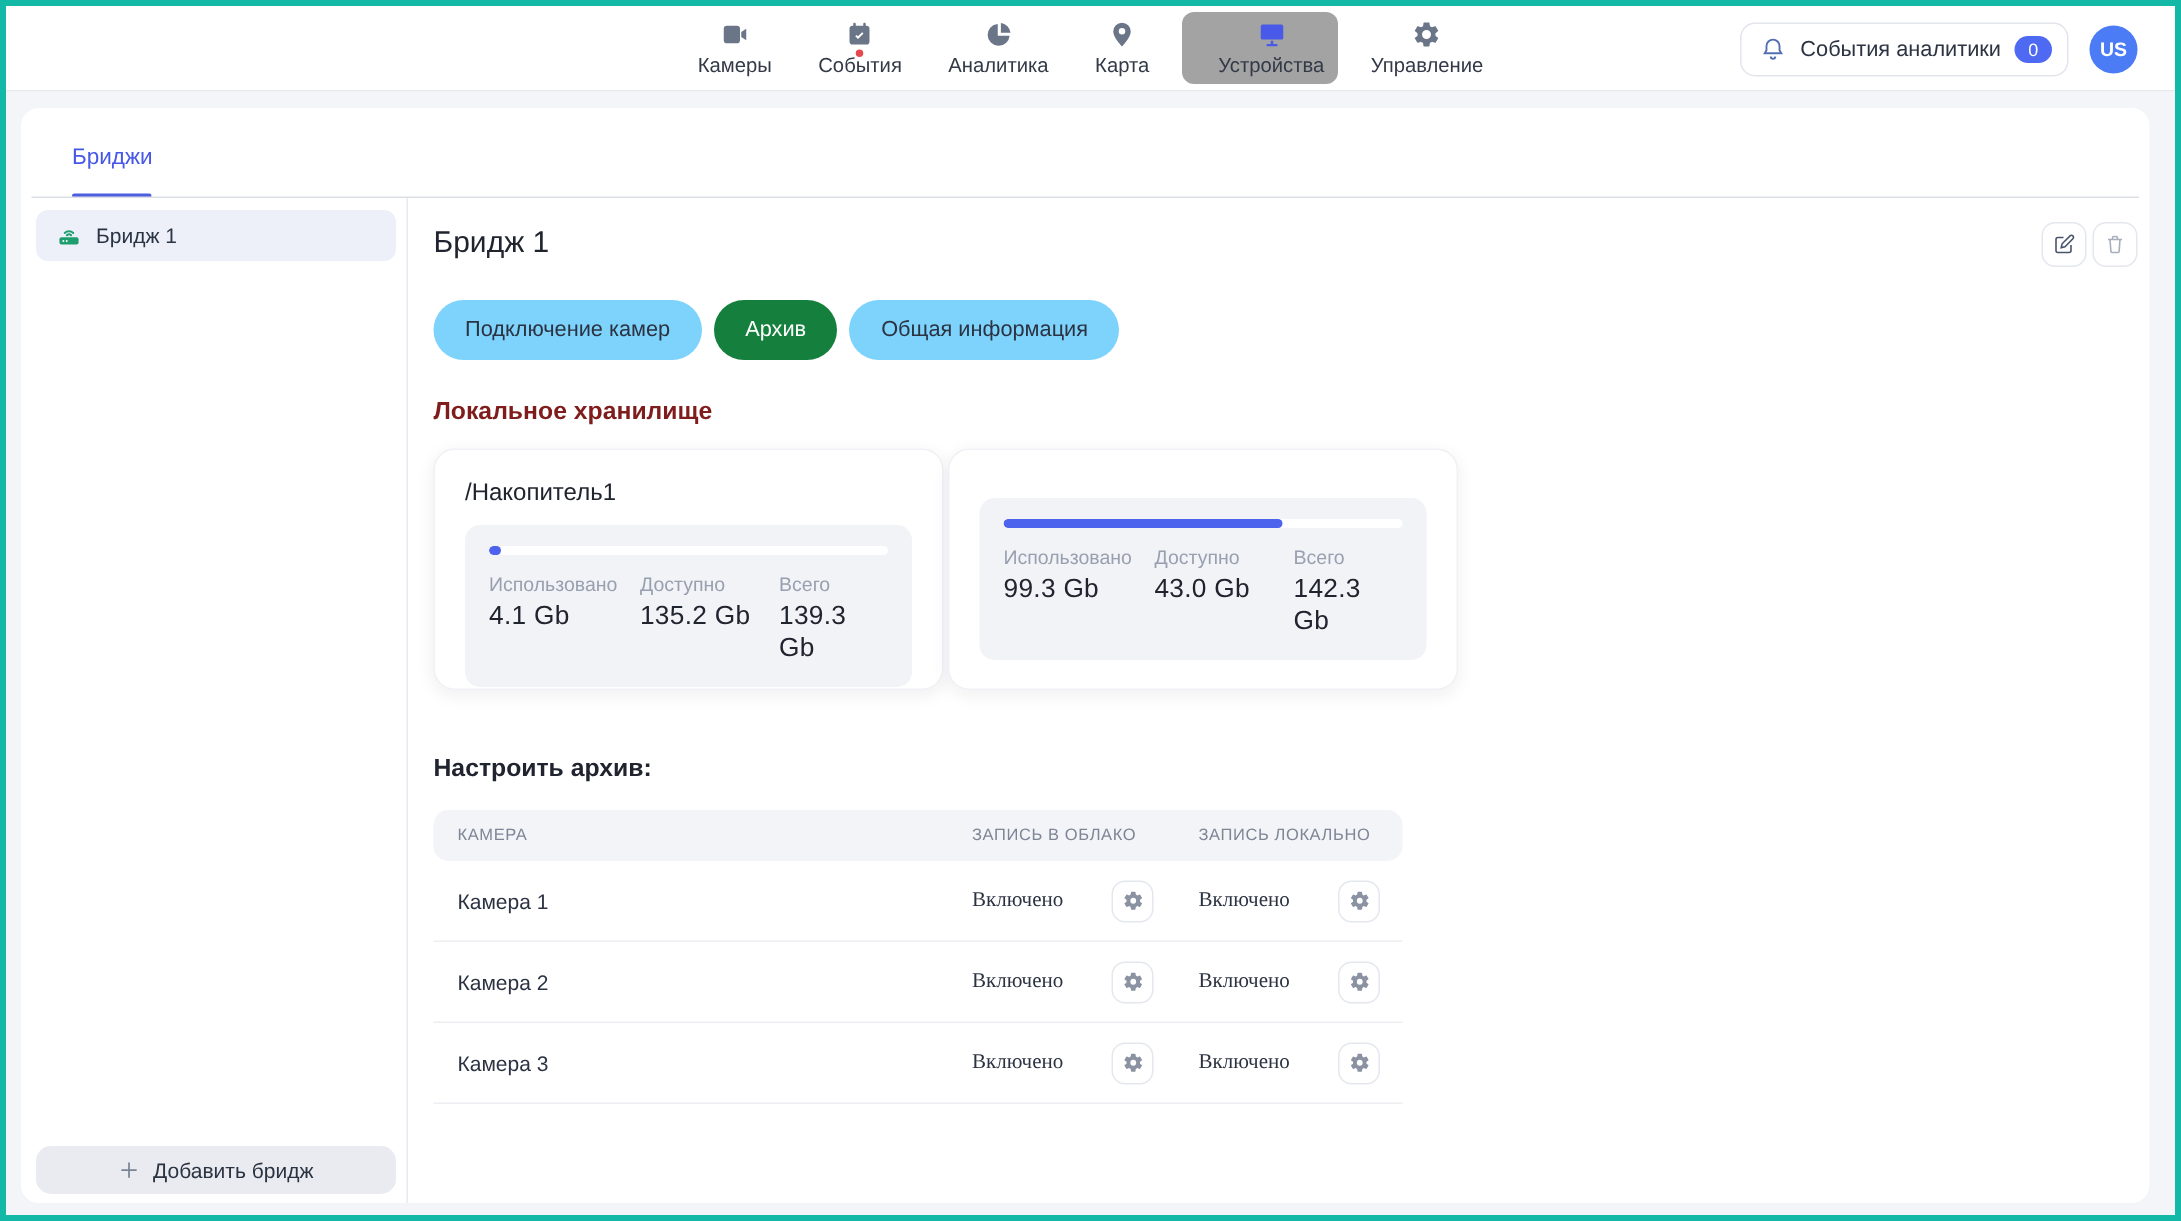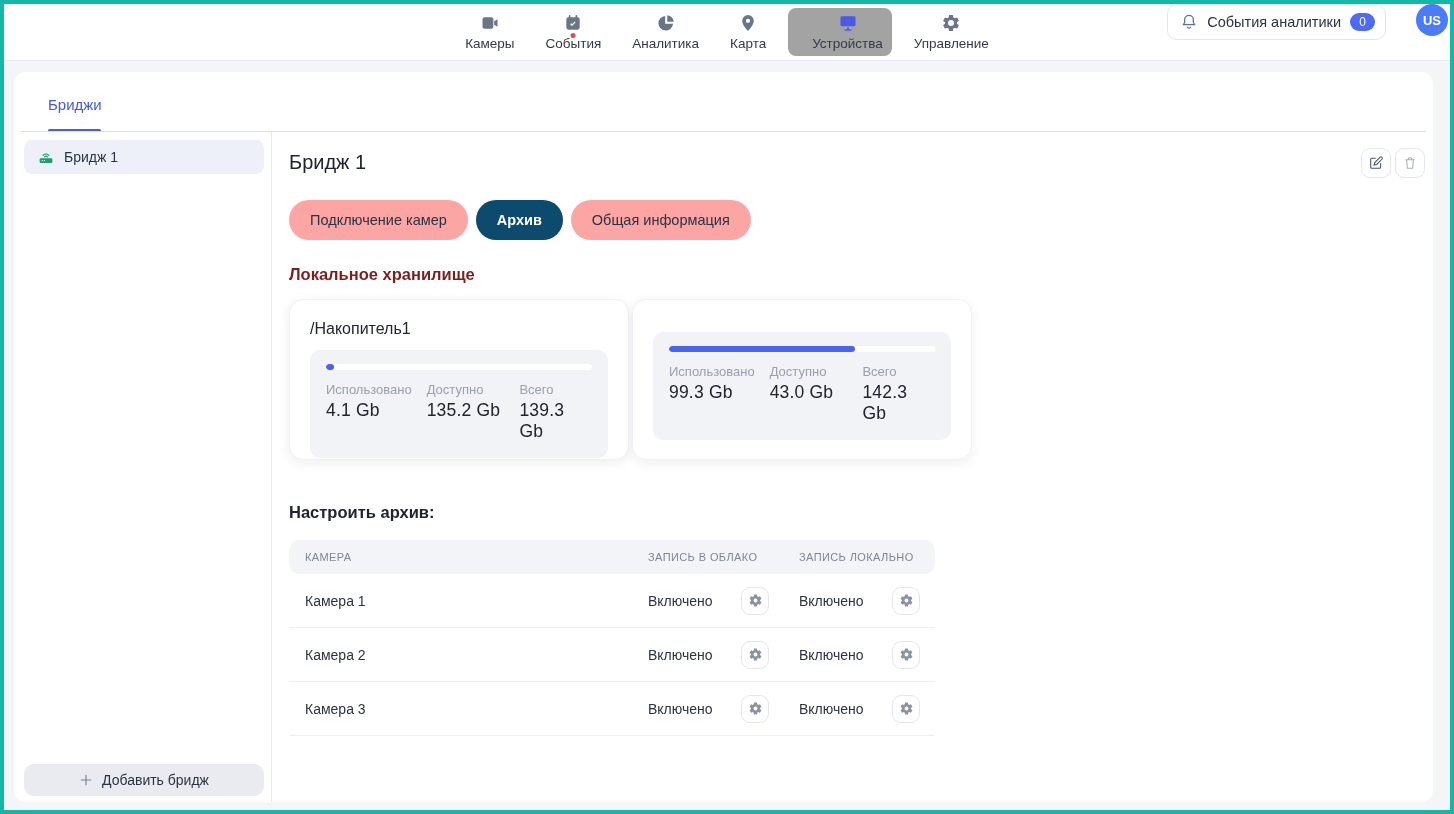--- a/index.html
+++ b/index.html
@@ -31,22 +31,22 @@
   .nav-item .nicon { width:22px; height:22px; display:flex; align-items:center; justify-content:center; position:relative; }
   .nav-item .nicon svg { width:20px; height:20px; fill:#6b7588; }
   .nav-item.active .nicon svg { fill:#4a5ae8; }
   .nav-label { font-size:13.5px; color:#333a47; white-space:nowrap; }
   .notif-dot {
     position:absolute; left:50%; bottom:-5px; transform:translateX(-50%);
     width:5px; height:5px; border-radius:50%; background:#e5484d;
   }
 
   .topbar-right {
-    position:absolute; right:2px; top:0; height:57px;
-    display:flex; gap:30px;
+    position:absolute; right:25px; top:0; height:57px;
+    display:flex; align-items:center; gap:14px;
   }
   .events-btn {
     display:flex; align-items:center; gap:9px; height:36px;
     border:1px solid #e2e5ec; border-radius:10px; background:#fff;
     padding:0 10px 0 12px; cursor:pointer;
   }
   .events-btn svg { width:18px; height:18px; stroke:#5470b5; fill:none; stroke-width:1.7; }
   .events-btn .ev-label { font-size:14.5px; color:#2c3342; }
   .events-badge {
     min-width:25px; height:18px; border-radius:9px; background:#4f6af2;
@@ -107,25 +107,25 @@
   .icon-btn {
     width:30px; height:30px; border:1px solid #e4e7ed; border-radius:9px;
     background:#fff; cursor:pointer; display:flex; align-items:center; justify-content:center;
   }
   .icon-btn svg { width:16px; height:16px; fill:none; stroke-width:1.6; }
   .icon-btn.edit svg { stroke:#49536b; }
   .icon-btn.delete svg { stroke:#a6aebc; }
 
   .pills { display:flex; gap:8px; margin-top:22px; }
   .pill {
-    height:40px; border-radius:20px; background:#fca5a5; border:none; cursor:pointer;
+    height:40px; border-radius:20px; background:#7dd3fc; border:none; cursor:pointer;
     padding:0 21px; font-family:inherit; font-size:14.5px; color:#2b3342;
     display:flex; align-items:center;
   }
-  .pill.active { background:#0c4a6e; color:#ffffff;font-weight:bold; }
+  .pill.active { background:#15803d; color:#ffffff; }
 
   .section-title { margin-top:25px; font-size:16.5px; font-weight:bold; color:#7f1d1d; }
 
   .cards { display:flex; gap:3px; margin-top:15px; }
   .storage-card {
     width:340px; height:161px; background:#fff; border:1px solid #f0f1f5;
     border-radius:14px; box-shadow:0 3px 12px rgba(30,35,60,0.07);
     padding:20px 20px 0 20px;
   }
   .storage-name { font-size:16px; font-weight:500; color:#20242e; }
@@ -153,21 +153,21 @@
   .th { font-size:11px; color:#7e8695; letter-spacing:0.4px; text-transform:uppercase; }
   .th:first-child { padding-left:16px; }
   .trow {
     height:54px; border-bottom:1px solid #edeef2;
     display:grid; grid-template-columns:359px 151px 136px; align-items:center;
   }
   .td-name { font-size:14px; color:#2b3342; padding-left:16px; }
   .td-val { display:flex; align-items:center; justify-content:space-between; }
   .td-val.cloud { padding-right:30px; }
   .td-val.local { padding-right:15px; }
-  .td-val .val-text { font-size:14px; color:#2b3342; }
+  .td-val .val-text { font-size:14px; color:#2b3342;font-family:Liberation Serif, serif; }
   .gear-btn {
     width:28px; height:28px; border:1px solid #e4e7ed; border-radius:9px; background:#fff;
     cursor:pointer; display:flex; align-items:center; justify-content:center;
   }
   .gear-btn svg { width:15px; height:15px; fill:#8b93a3; }
 </style>
 </head>
 <body>
 
 <div class="window">

